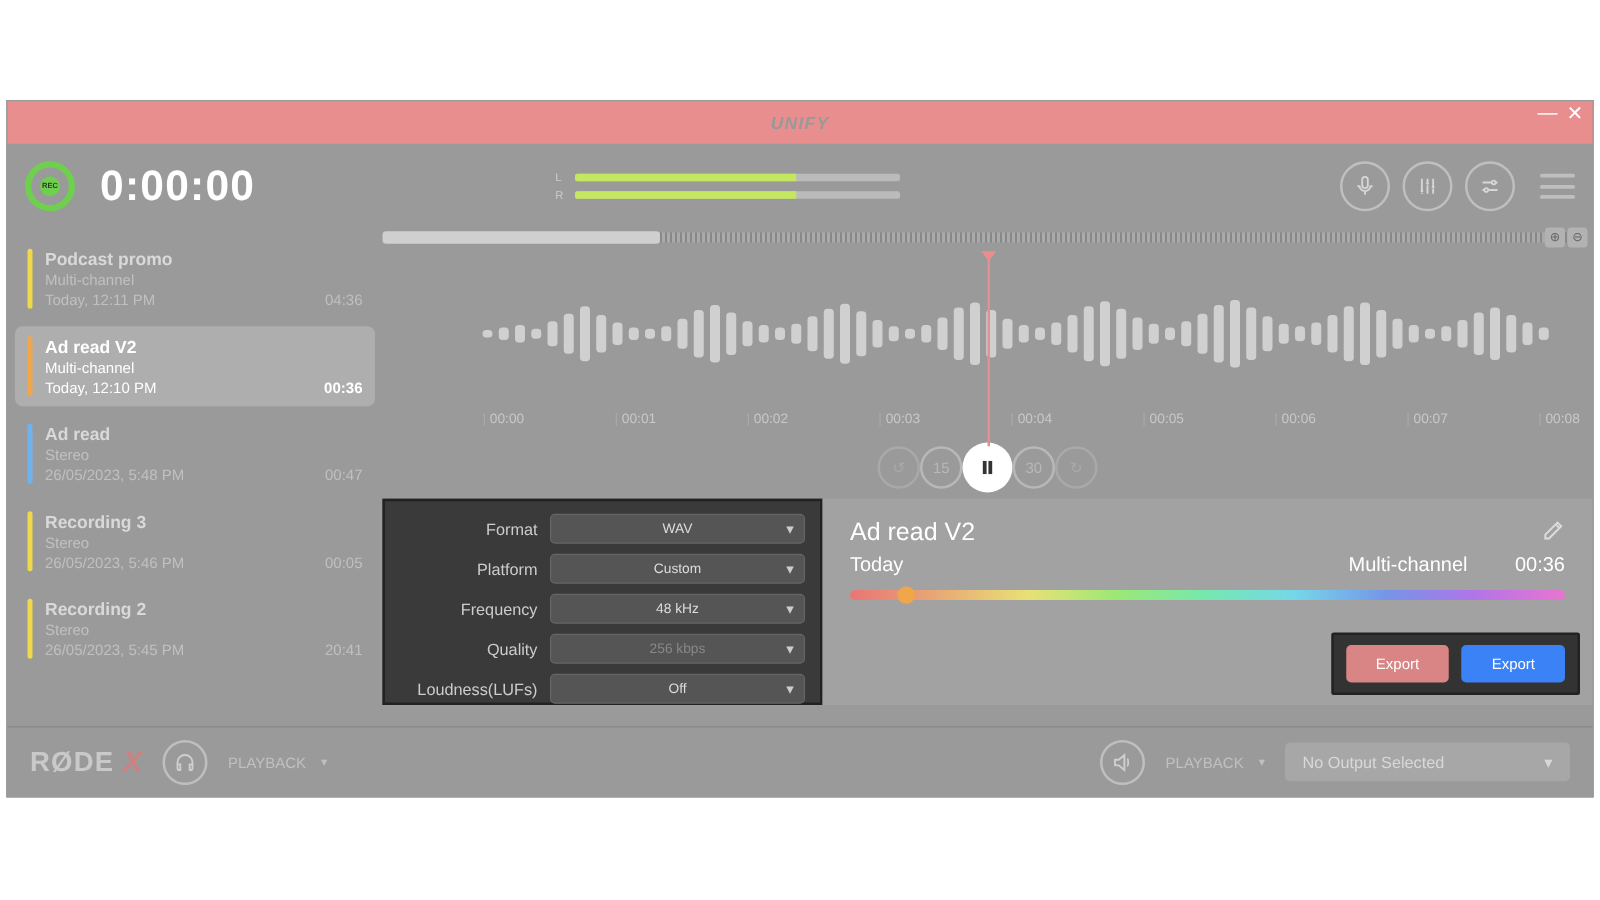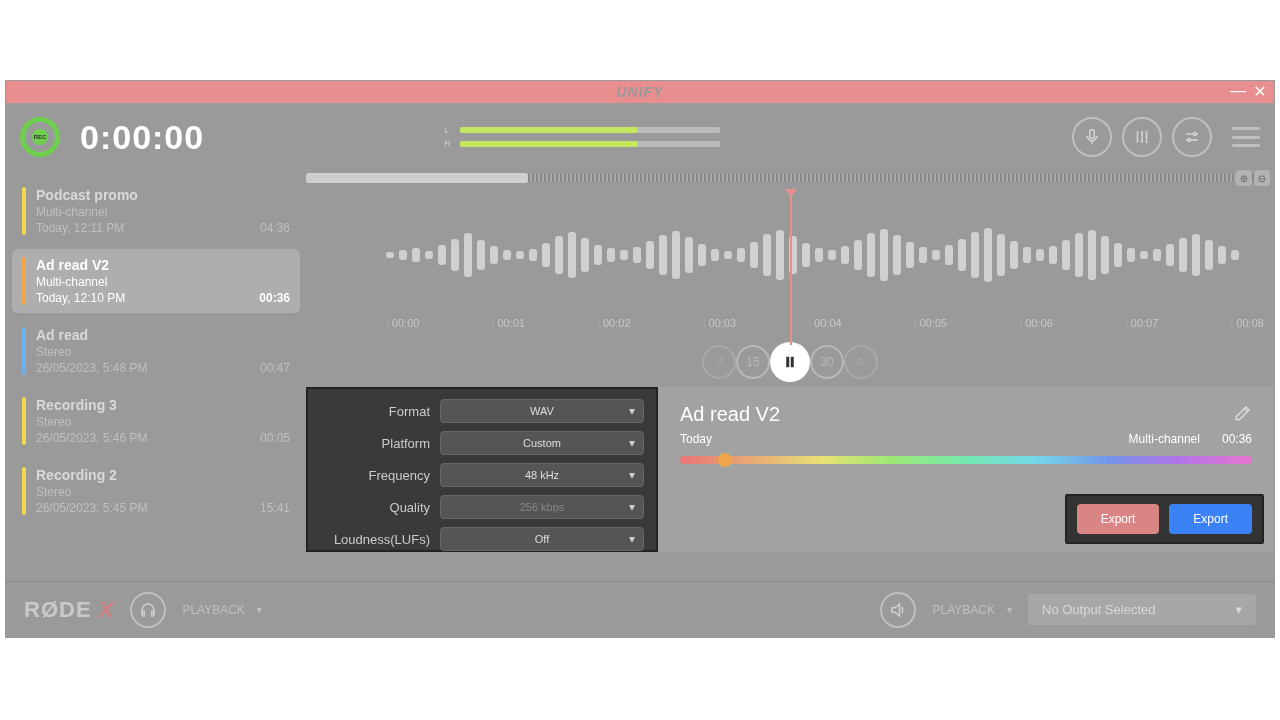--- a/index.html
+++ b/index.html
@@ -1,19 +1,19 @@
 <!DOCTYPE html>
 <html><head>
 <meta charset="utf-8">
 <style>
   * { box-sizing: border-box; margin: 0; padding: 0; font-family: Arial, sans-serif; }
   body { background: #fff; width: 1280px; height: 720px; position: relative; }
   .app-window { position: absolute; top: 80px; left: 5px; width: 1270px; height: 558px; background: #9a9a9a; border: 1px solid #999; display: flex; flex-direction: column; }
 
-  .titlebar { height: 22px; background: #e88e8e; display: flex; align-items: center; justify-content: center; position: relative; }
+  .titlebar { height: 34px; background: #e88e8e; display: flex; align-items: center; justify-content: center; position: relative; }
   .titlebar-title { color: #999; font-weight: bold; font-size: 14px; font-style: italic; letter-spacing: 1px; }
   .window-controls { position: absolute; right: 6px; top: 0; display: flex; gap: 6px; color: #fff; font-size: 16px; }
   .win-btn { width: 16px; height: 20px; display: flex; align-items: center; justify-content: center; cursor: pointer; color: #fff; }
 
   .header { height: 68px; display: flex; align-items: center; padding: 0 14px; gap: 20px; background: #9a9a9a; }
   .rec-circle { width: 40px; height: 40px; border: 5px solid #6fcf4e; border-radius: 50%; display: flex; align-items: center; justify-content: center; }
   .rec-dot { width: 16px; height: 16px; background: #6fcf4e; border-radius: 50%; display:flex;align-items:center;justify-content:center;font-size:6px;color:#333;font-weight:bold; }
   .timer { color: #fff; font-size: 34px; font-weight: bold; letter-spacing: 1px; }
   .meters { margin-left: 220px; display: flex; flex-direction: column; gap: 4px; }
   .meter-row { display: flex; align-items: center; gap: 6px; }
@@ -67,21 +67,21 @@
   .param-row { display:flex; align-items:center; gap:10px; }
   .param-label { width: 110px; text-align:right; color:#ccc; font-size:13px; }
   .param-select { flex:1; height:24px; background:#555; border:1px solid #666; border-radius:4px; color:#ddd; font-size:11px; display:flex; align-items:center; justify-content:center; position:relative; cursor:pointer; }
   .param-select.disabled { color:#888; }
   .param-select::after { content:'▾'; position:absolute; right:8px; color:#ccc; font-size:12px; }
 
   .details-panel { flex:1; background:#a2a2a2; padding: 16px 22px; color:#fff; display:flex; flex-direction:column; justify-content:space-between; position:relative; }
   .details-header { display:flex; align-items:center; justify-content:space-between; }
   .details-title { font-size:20px; font-weight:500; }
   .edit-icon { cursor:pointer; color:#ddd; }
-  .details-meta { display:flex; gap:22px; font-size:12px; margin-top:6px; }
+  .details-meta { display:flex; gap:38px; font-size:16px; margin-top:6px; }
   .details-meta span:nth-child(2) { margin-left:auto; }
   .color-strip { height:8px; border-radius:4px; background: linear-gradient(90deg,#e87575 0%,#e8a875 12%,#e8e175 25%,#9de875 37%,#75e8b0 50%,#75d8e8 62%,#7595e8 75%,#b075e8 87%,#e875d0 100%); margin-top:10px; position:relative; }
   .color-dot { position:absolute; width:14px; height:14px; background:#f0a64b; border-radius:50%; top:-3px; left:38px; }
 
   .action-bar { position:absolute; right:10px; bottom:8px; background:#333; border:2px solid #222; padding:8px 10px; display:flex; gap:10px; border-radius:2px; }
   .act-btn { padding:8px 24px; border-radius:4px; font-size:12px; color:#fff; cursor:pointer; border:none; }
   .act-btn.delete { background:#d98585; }
   .act-btn.export { background:#3b82f6; }
 
   .footer { height:56px; background:#9a9a9a; display:flex; align-items:center; padding:0 18px; gap:16px; border-top:1px solid #888; }
@@ -197,21 +197,21 @@
         </div>
         <div class="rec-dur">00:05</div>
       </div>
       <div class="rec-item">
         <div class="rec-bar"></div>
         <div class="rec-info">
           <div class="rec-title">Recording 2</div>
           <div class="rec-sub">Stereo</div>
           <div class="rec-time">26/05/2023, 5:45 PM</div>
         </div>
-        <div class="rec-dur">15:41</div>
+        <div class="rec-dur">20:41</div>
       </div>
     </div>
 
     <div class="content">
       <div class="ruler">
         <div class="ruler-handle"></div>
         <div class="ruler-track"></div>
         <div class="zoom-btns">
           <div class="zoom-btn">
               <span>⊕</span>

